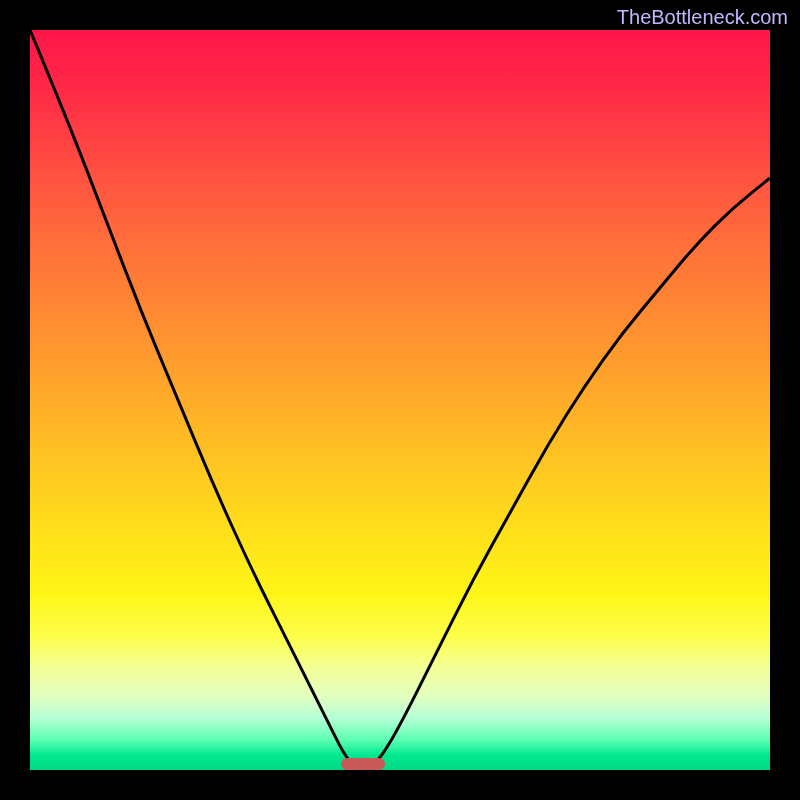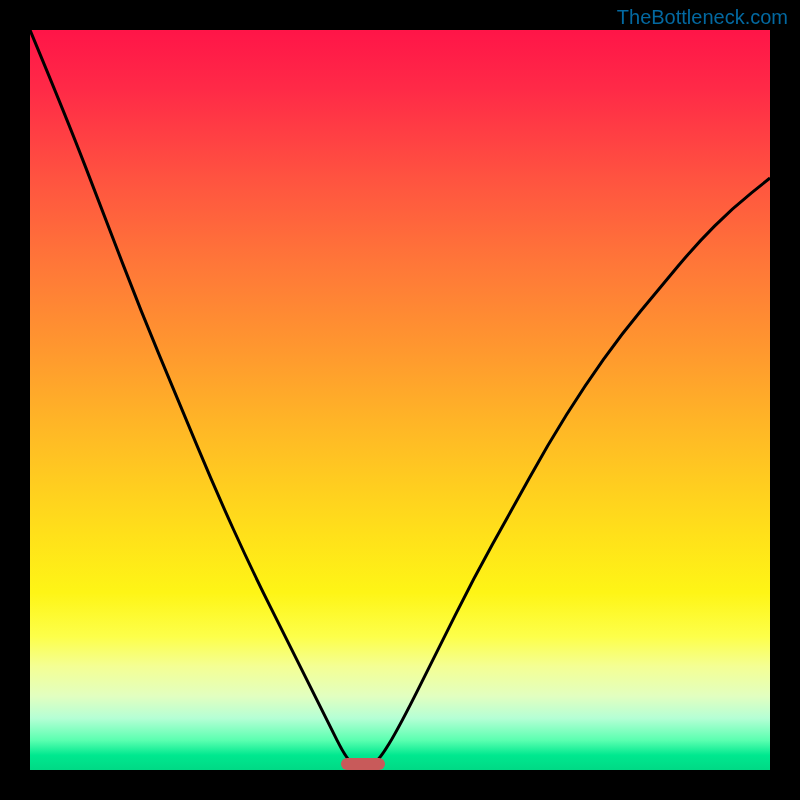--- a/index.html
+++ b/index.html
@@ -8,21 +8,21 @@
     width: 800px;
     height: 800px;
     background: #000;
     position: relative;
     font-family: Arial, sans-serif;
   }
   .watermark {
     position: absolute;
     top: 6px;
     right: 12px;
-    color: #0369a1;
+    color: #c4b5fd;
     font-size: 20px;
     font-weight: 500;
     z-index: 10;
   }
   .plot-area {
     position: absolute;
     left: 30px;
     top: 30px;
     width: 740px;
     height: 740px;

